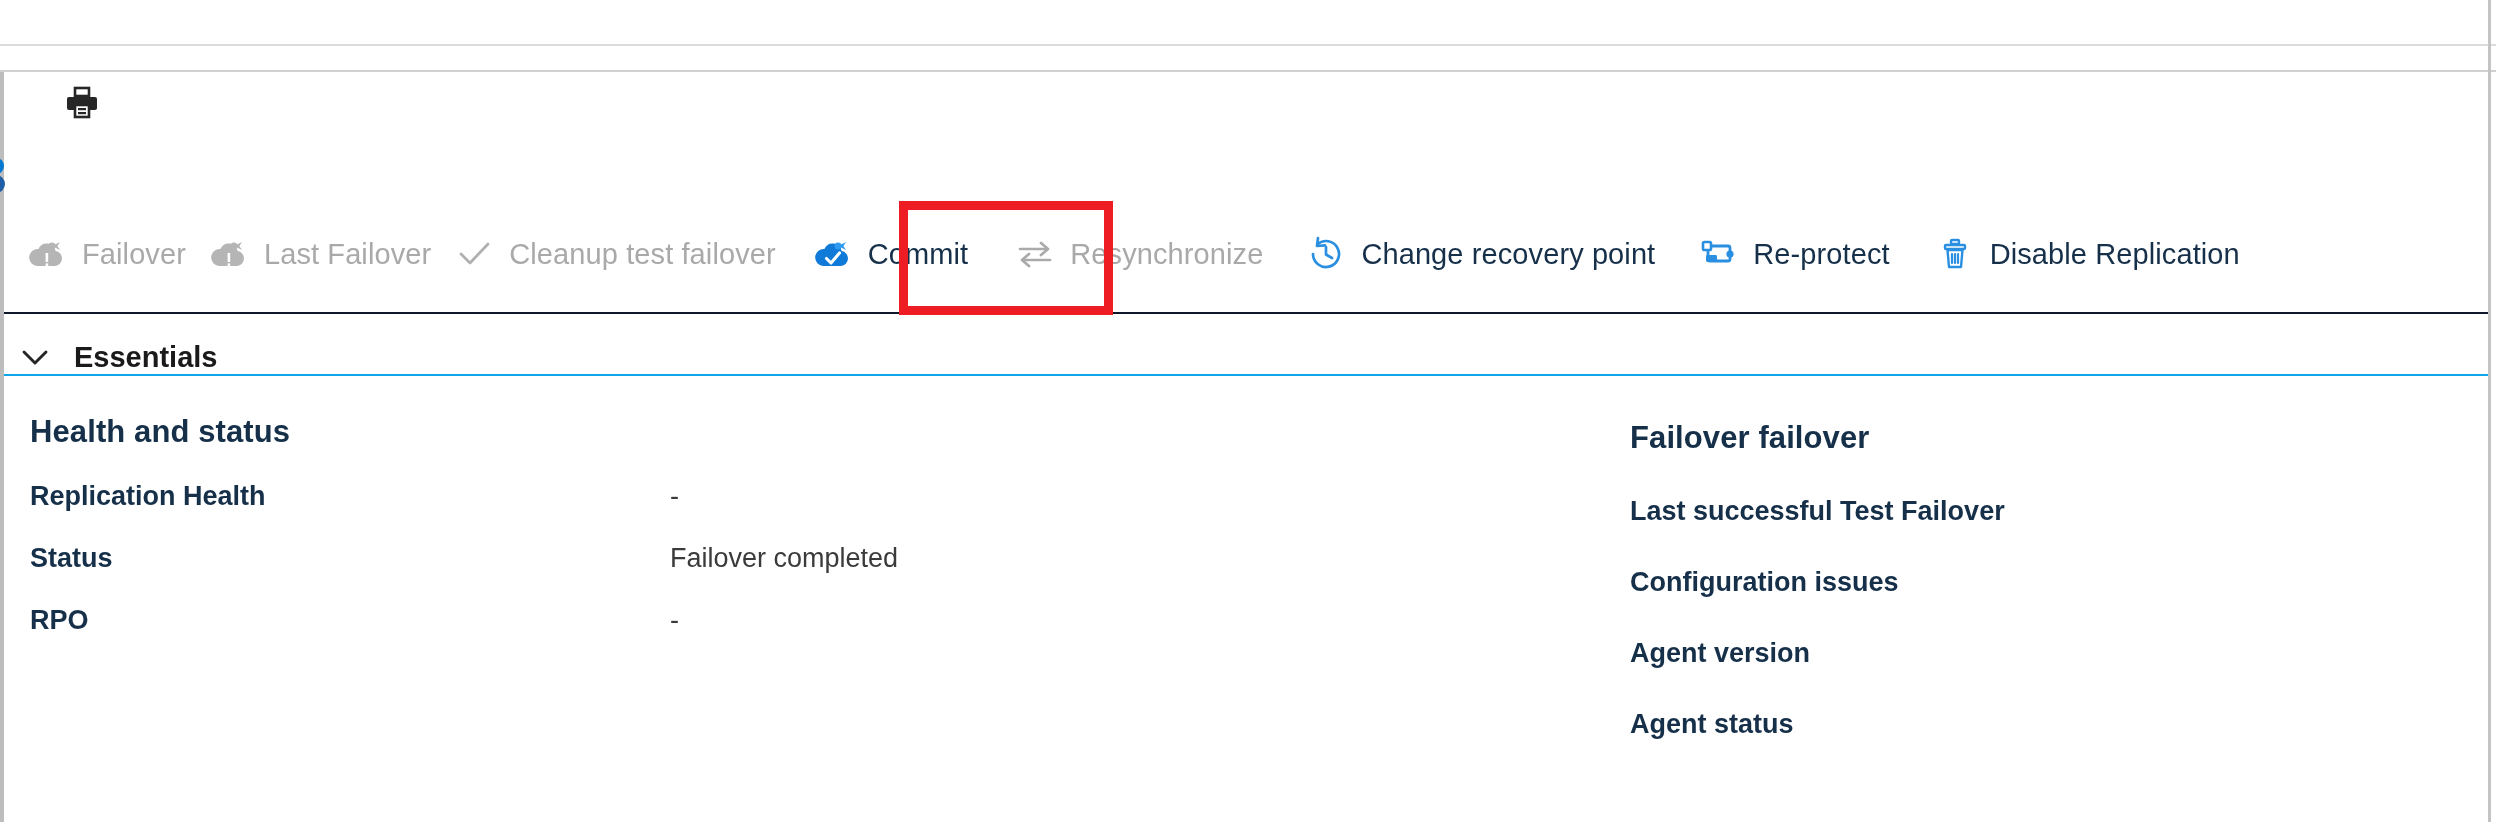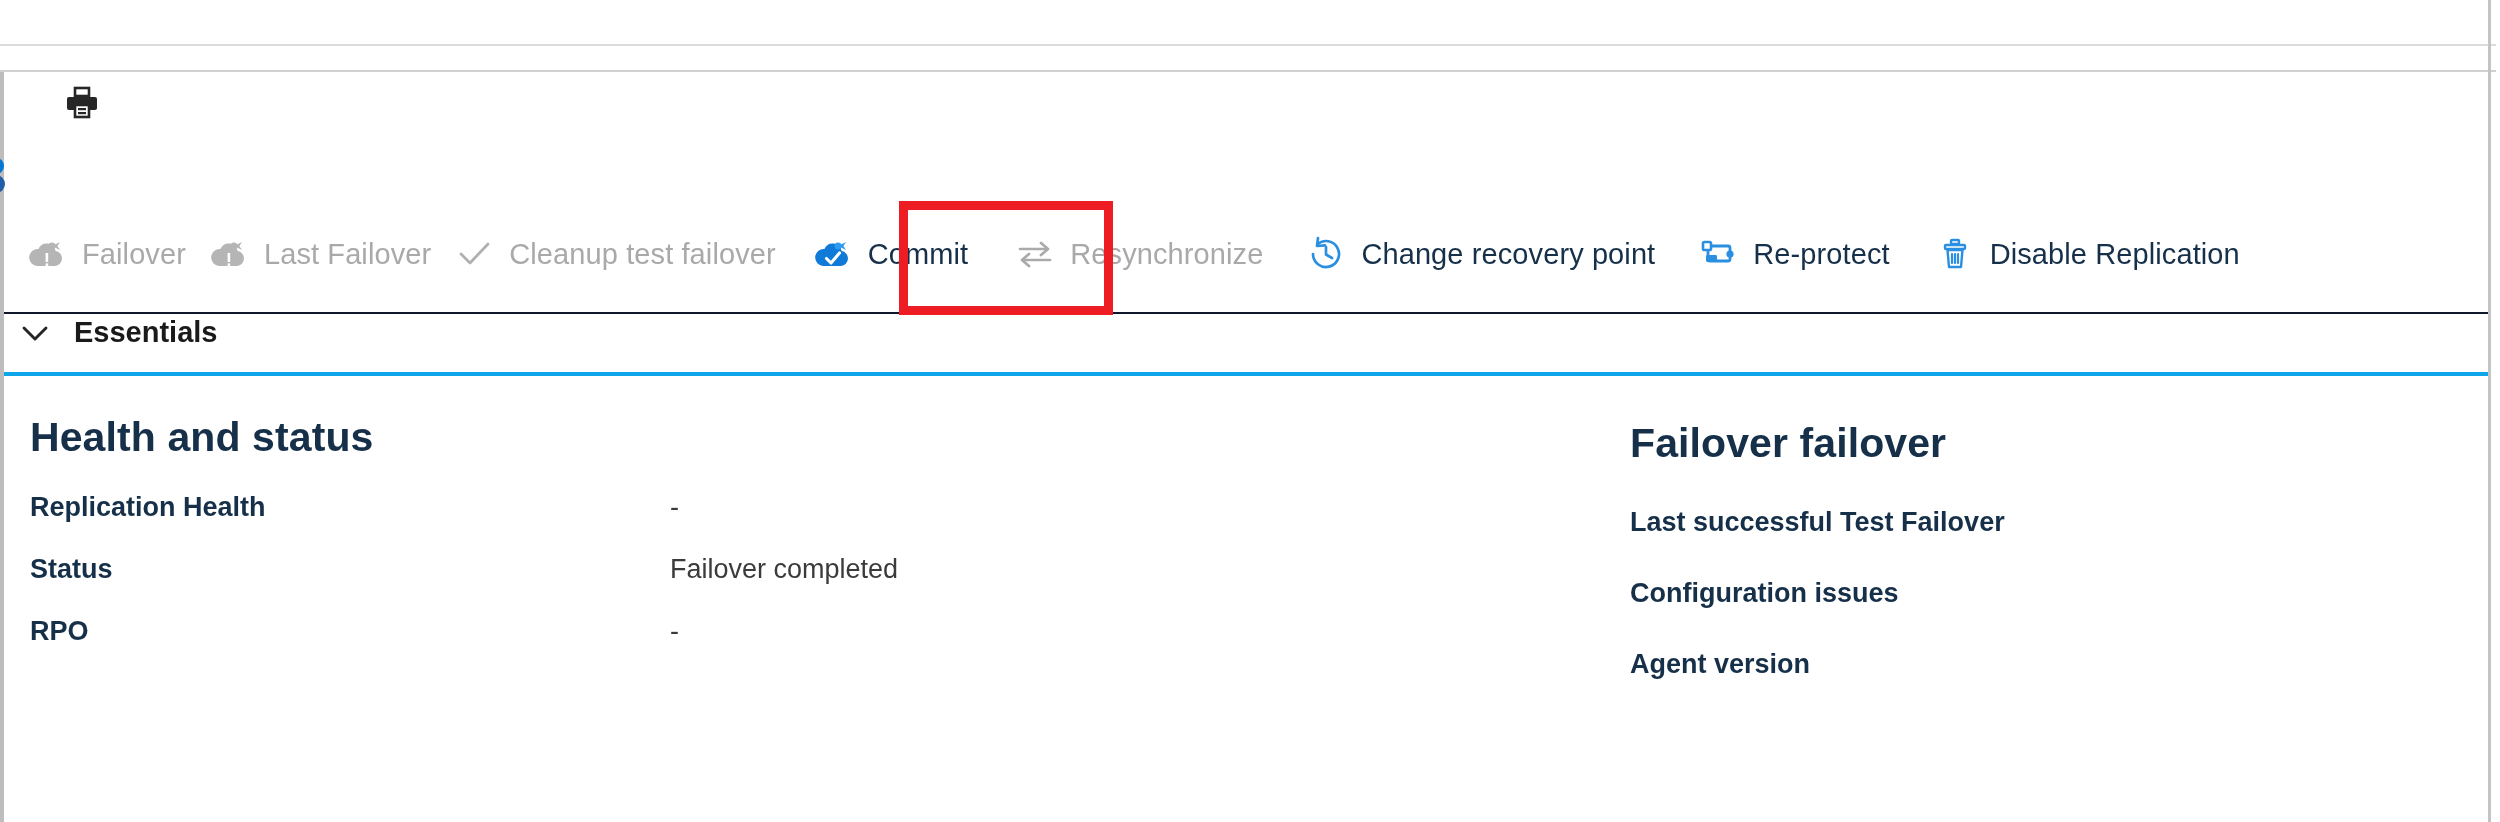--- a/index.html
+++ b/index.html
@@ -119,23 +119,23 @@
     background: transparent;
     pointer-events: none;
   }
 
   
   .essentials {
     position: absolute;
     left: 4px; top: 316px;
     width: 2484px; height: 60px;
     display: flex;
-    align-items: flex-start;
+    align-items: flex-end;
     padding-left: 14px;
-    border-bottom: 4px solid #0ea5e9;
+    border-bottom: 2px solid #0ea5e9;
   }
   .chev {
     width: 34px; height: 34px;
     display: flex; align-items: center; justify-content: center;
   }
   .essentials-label {
     margin-left: 22px;
     font-size: 29px;
     font-weight: bold;
     color: #1a1a1a;
@@ -152,21 +152,21 @@
     position: absolute;
     left: 26px; top: 0;
     width: 980px;
   }
   .col-right {
     position: absolute;
     left: 1626px; top: 0;
     width: 860px;
   }
   .sect-title {
-    font-size: 41px;
+    font-size: 31px;
     font-weight: bold;
     color: #16304a;
     letter-spacing: 0.1px;
   }
   .col-left .sect-title { margin-top: 36px; }
   .col-right .sect-title { margin-top: 42px; }
 
   .kv {
     display: flex;
     margin-top: 31px;
@@ -354,20 +354,24 @@
         <span class="kv-val"></span>
       </div>
       <div class="kv">
         <span class="kv-key">Configuration issues</span>
         <span class="kv-val"></span>
       </div>
       <div class="kv">
         <span class="kv-key">Agent version</span>
         <span class="kv-val"></span>
       </div>
+      <div class="kv">
+        <span class="kv-key">Agent status</span>
+        <span class="kv-val"></span>
+      </div>
     </div>
 
   </div>
 
   <div class="outer-rail-right"></div>
   <div class="outer-far-right"></div>
 
 </div>
 
 </body></html>

